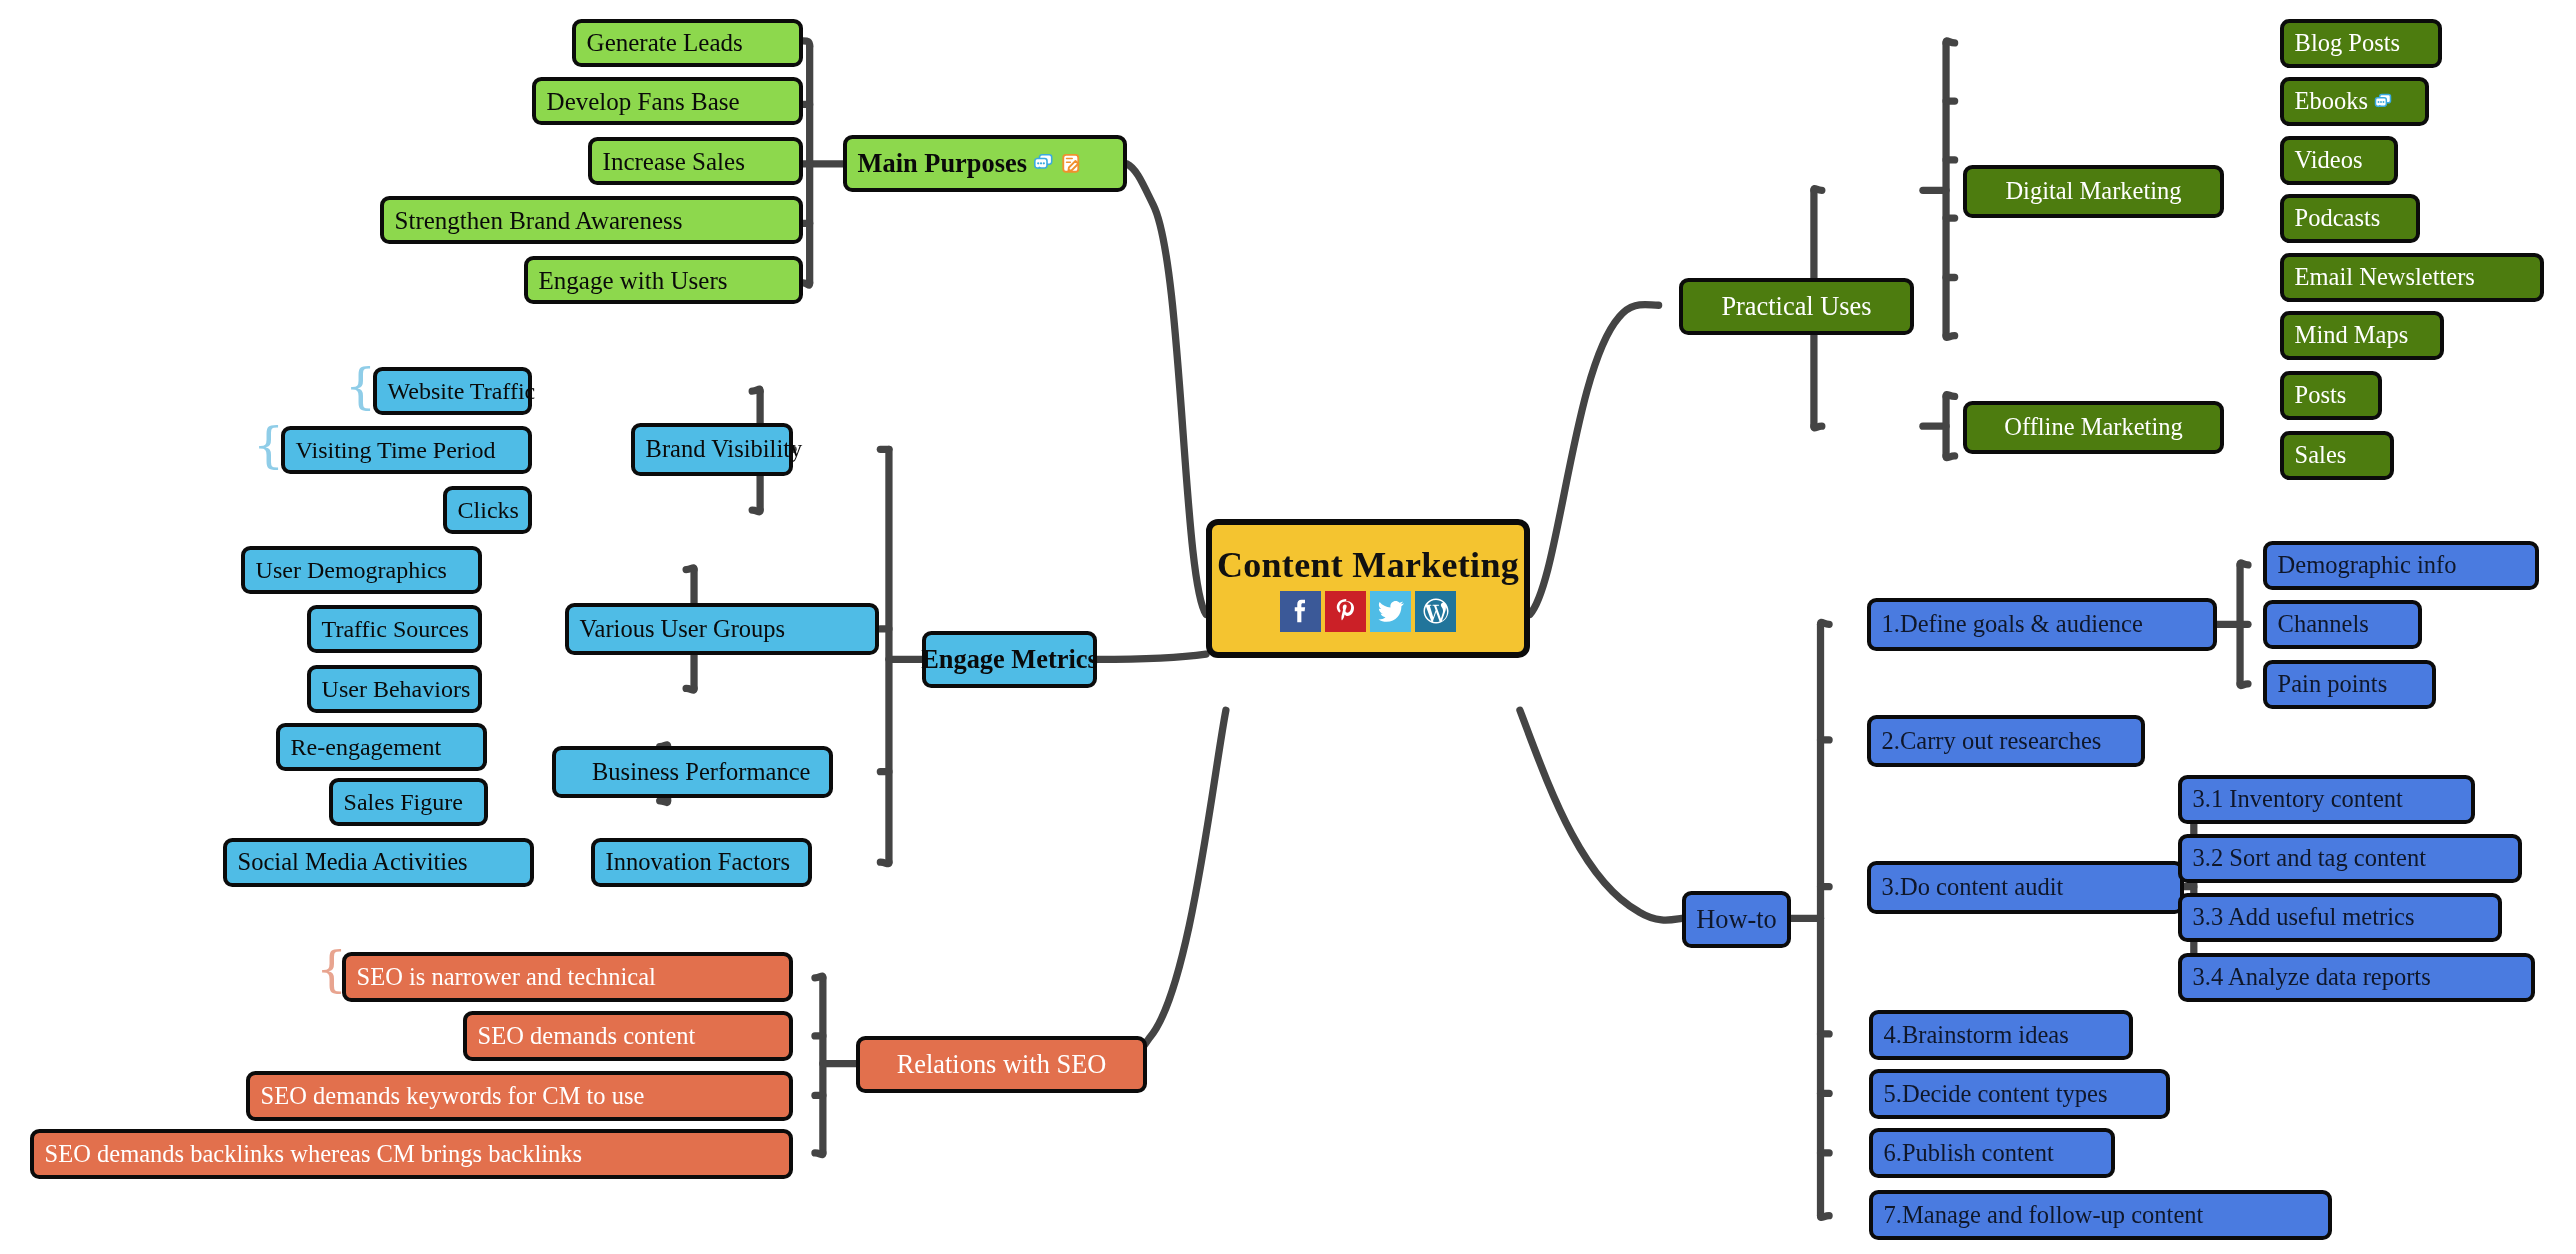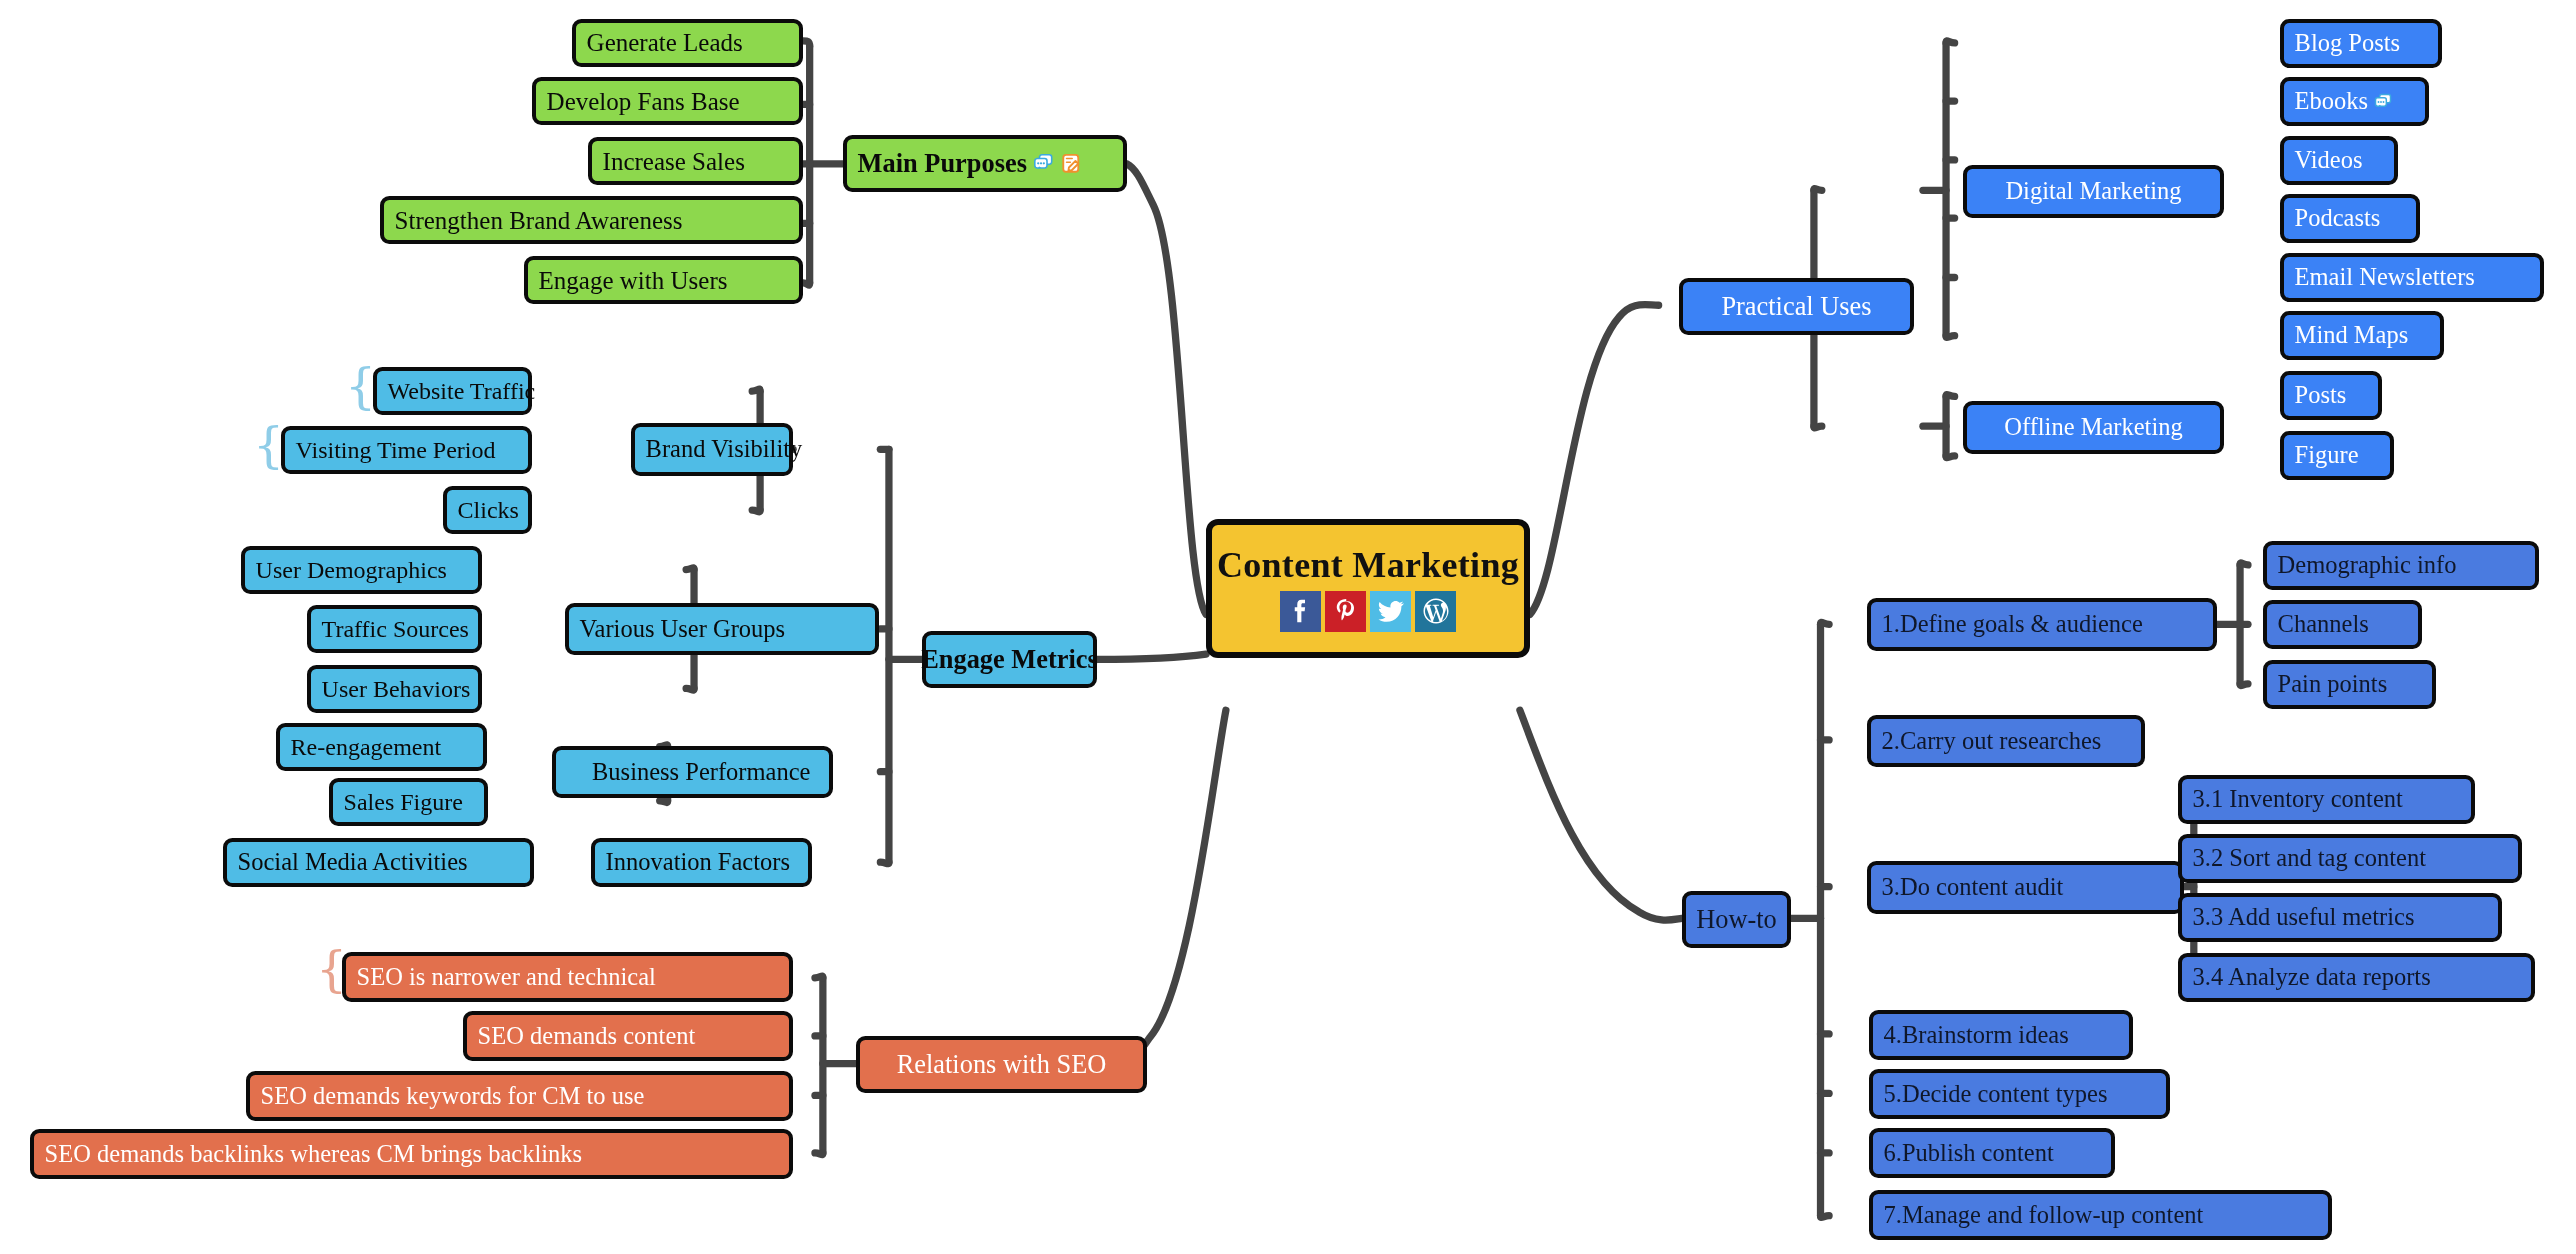--- a/index.html
+++ b/index.html
@@ -12,21 +12,21 @@
         border-radius:9.3px;display:flex;align-items:center;white-space:nowrap;
         line-height:1;padding:0 10.6px;}
   .node .lbl{display:inline-block;}
 
   
   .c-center{background:#F4C430;border-width:6px;border-radius:12px;flex-direction:column;
             justify-content:center;padding:0;}
   .c-green {background:#8DD84D;color:#0a0a0a;}
   .c-cyan  {background:#4FBCE6;color:#0a0a0a;}
   .c-salmon{background:#E2704D;color:#ffffff;}
-  .c-pink  {background:#3b82f6;color:#ffffff;}
+  .c-pink  {background:#4d7c0f;color:#ffffff;}
   .c-rblue {background:#4A7BE0;color:#0f172a;}
 
   .bold{font-weight:bold;}
 
   .center-title{font-size:36px;font-weight:bold;color:#111;letter-spacing:0.3px;
                 margin-top:10.6px;}
   .social-row{display:flex;gap:4px;margin-top:8px;margin-bottom:9.3px;}
   .social{width:41px;height:41px;display:flex;align-items:center;justify-content:center;}
   .s-fb{background:#3B5998;} .s-pin{background:#CB2027;}
   .s-tw{background:#4FBCE6;} .s-wp{background:#21759B;}
@@ -308,21 +308,21 @@
   <div class="node c-pink" style="left:2280px;top:253px;width:264px;height:49px;font-size:24.5px;">
     <span class="lbl">Email Newsletters</span>
     </div>
   <div class="node c-pink" style="left:2280px;top:311px;width:164px;height:49px;font-size:24.5px;">
     <span class="lbl">Mind Maps</span>
     </div>
   <div class="node c-pink" style="left:2280px;top:371px;width:102px;height:49px;font-size:24.5px;">
     <span class="lbl">Posts</span>
     </div>
   <div class="node c-pink" style="left:2280px;top:431px;width:114px;height:49px;font-size:24.5px;">
-    <span class="lbl">Figure</span>
+    <span class="lbl">Sales</span>
     </div>
 
   <div class="node c-rblue" style="left:1682px;top:891px;width:109px;height:57px;font-size:26.4px;justify-content:center;">
     <span class="lbl">How-to</span>
     </div>
 
   <div class="node c-rblue" style="left:1867px;top:598px;width:350px;height:53px;font-size:24.5px;">
     <span class="lbl">1.Define goals &amp; audience</span>
     </div>
   <div class="node c-rblue" style="left:2263px;top:541px;width:276px;height:49px;font-size:24.5px;">

